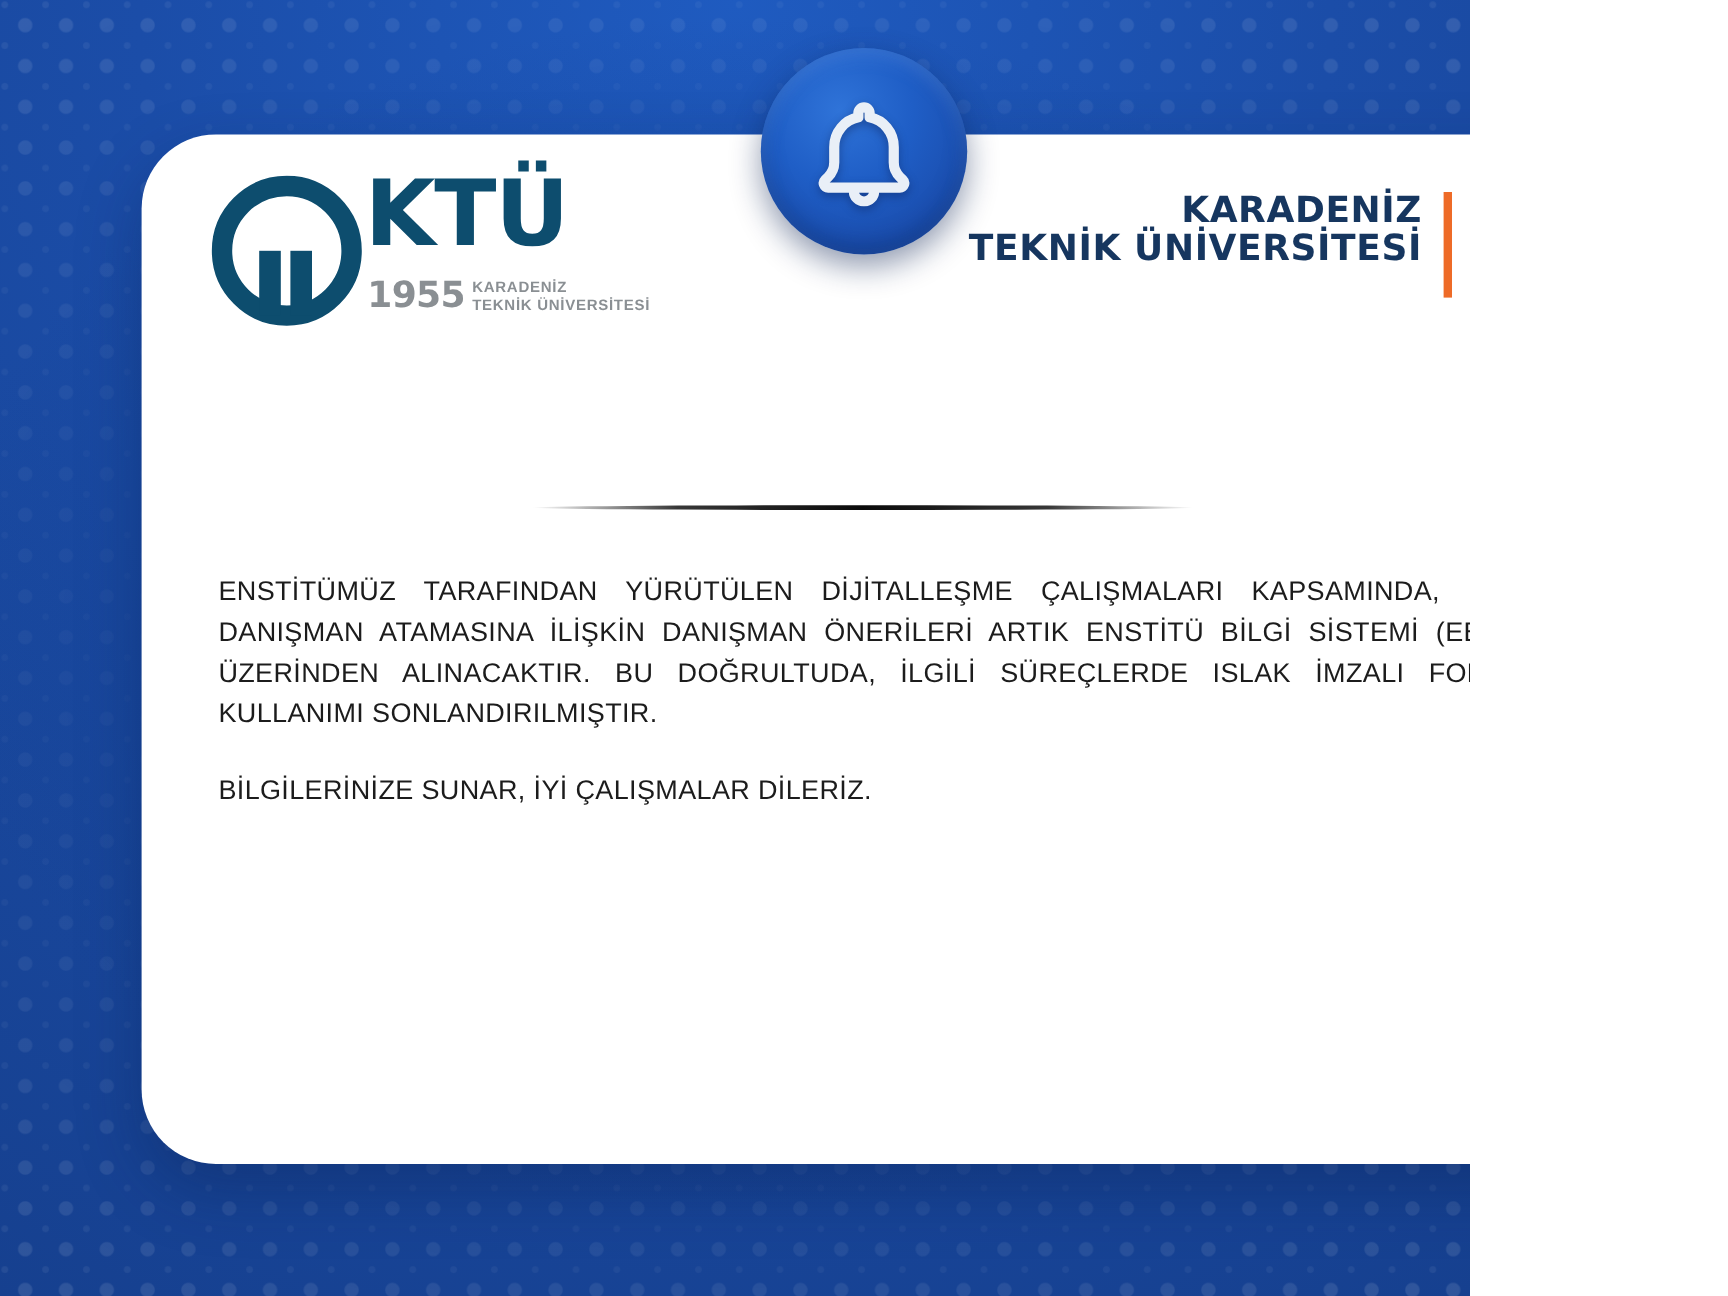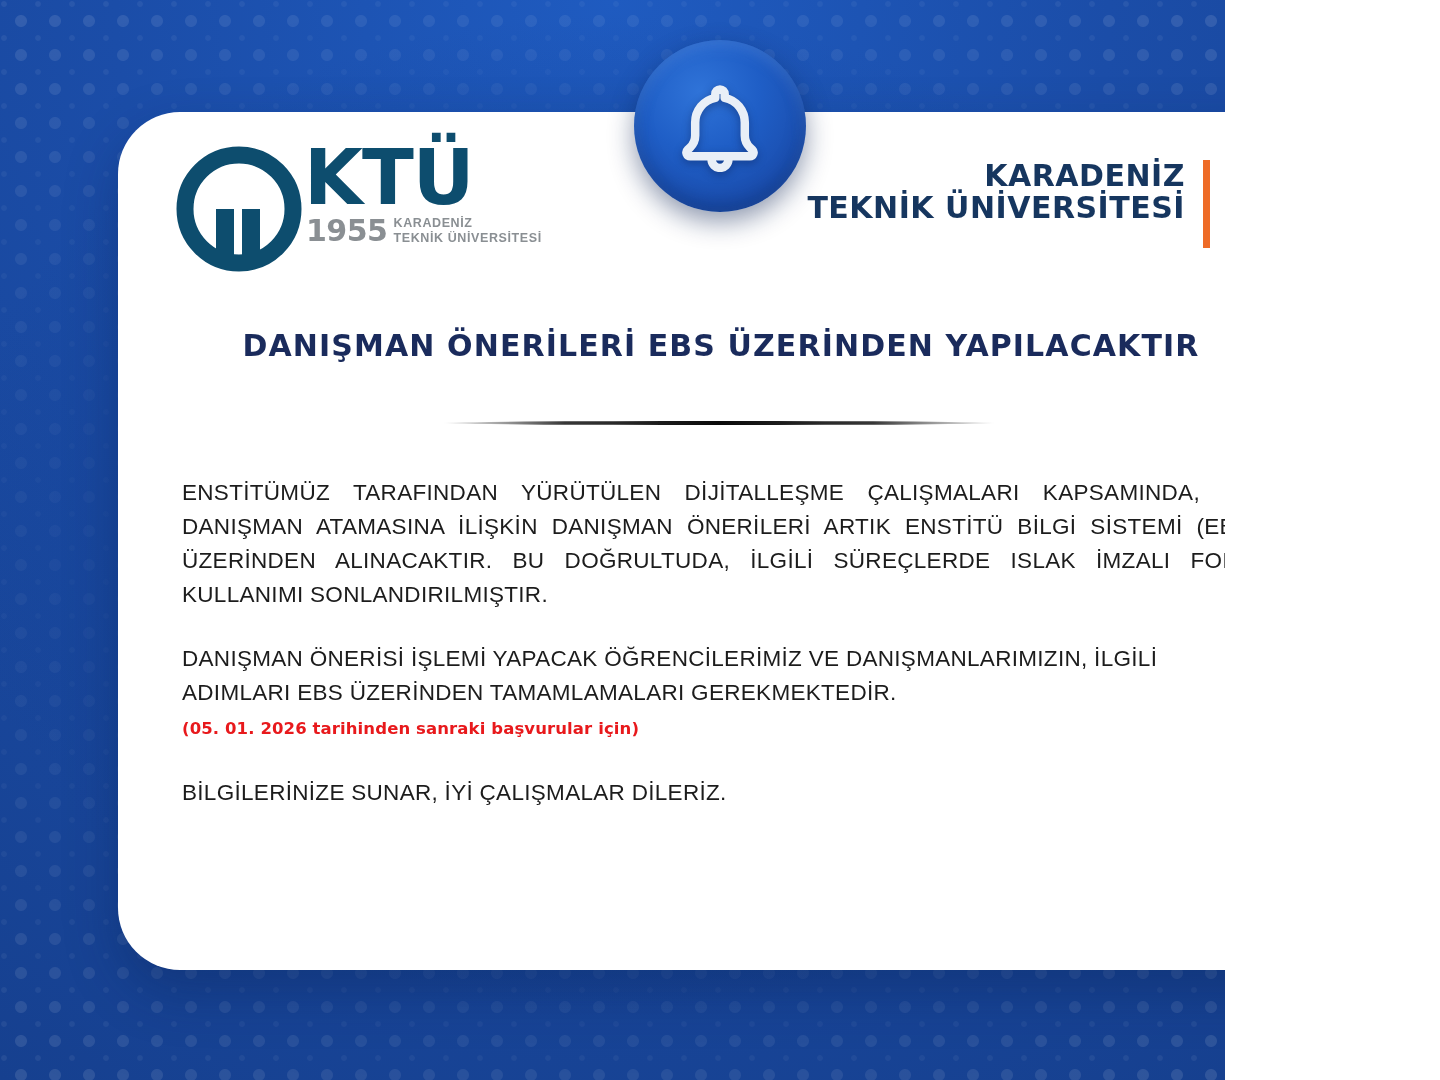--- a/index.html
+++ b/index.html
@@ -104,21 +104,21 @@
     font-family: "DejaVu Sans", sans-serif;
     font-weight: 700;
     font-size: 76px;
     letter-spacing: -1px;
     color: #0d4d6e;
     line-height: 0.95;
   }
   .ktu-sub {
     display: flex;
     align-items: flex-end;
-    margin-top: 2px;
+    margin-top: 18px;
     margin-left: 2px;
   }
   .ktu-year {
     font-family: "DejaVu Sans", sans-serif;
     font-weight: 700;
     font-size: 30px;
     color: #8a8f93;
     letter-spacing: -0.5px;
     line-height: 1;
   }
@@ -282,24 +282,22 @@
         <div class="fbe-words">
           <div class="fbe-l1">KARADENİZ</div>
           <div class="fbe-l2">TEKNİK ÜNİVERSİTESİ</div>
         </div>
         <div class="fbe-bar"></div>
         <div class="fbe-abbr">FBE</div>
       </div>
 
     </div>
 
-    <div class="title">DANIŞMAN ÖNERİLERİ EBS ÜZERİNDEN YAPILACAKTIR</div>
 
     <div class="divider"></div>
 
     <div class="body-wrap">
       <p class="para">ENSTİTÜMÜZ TARAFINDAN YÜRÜTÜLEN DİJİTALLEŞME ÇALIŞMALARI KAPSAMINDA, İLK DANIŞMAN ATAMASINA İLİŞKİN DANIŞMAN ÖNERİLERİ ARTIK ENSTİTÜ BİLGİ SİSTEMİ (EBS) ÜZERİNDEN ALINACAKTIR. BU DOĞRULTUDA, İLGİLİ SÜREÇLERDE ISLAK İMZALI FORM KULLANIMI SONLANDIRILMIŞTIR.</p>
-      <p class="para no-justify"><span>DANIŞMAN ÖNERİSİ İŞLEMİ YAPACAK ÖĞRENCİLERİMİZ VE DANIŞMANLARIMIZIN, İLGİLİ ADIMLARI EBS ÜZERİNDEN TAMAMLAMALARI GEREKMEKTEDİR.</span><span class="note-red">(05. 01. 2026 tarihinden sanraki başvurular için)</span></p>
       <p class="para no-justify">BİLGİLERİNİZE SUNAR, İYİ ÇALIŞMALAR DİLERİZ.</p>
     </div>
 
   </div>
 </div>
 
 </body></html>

